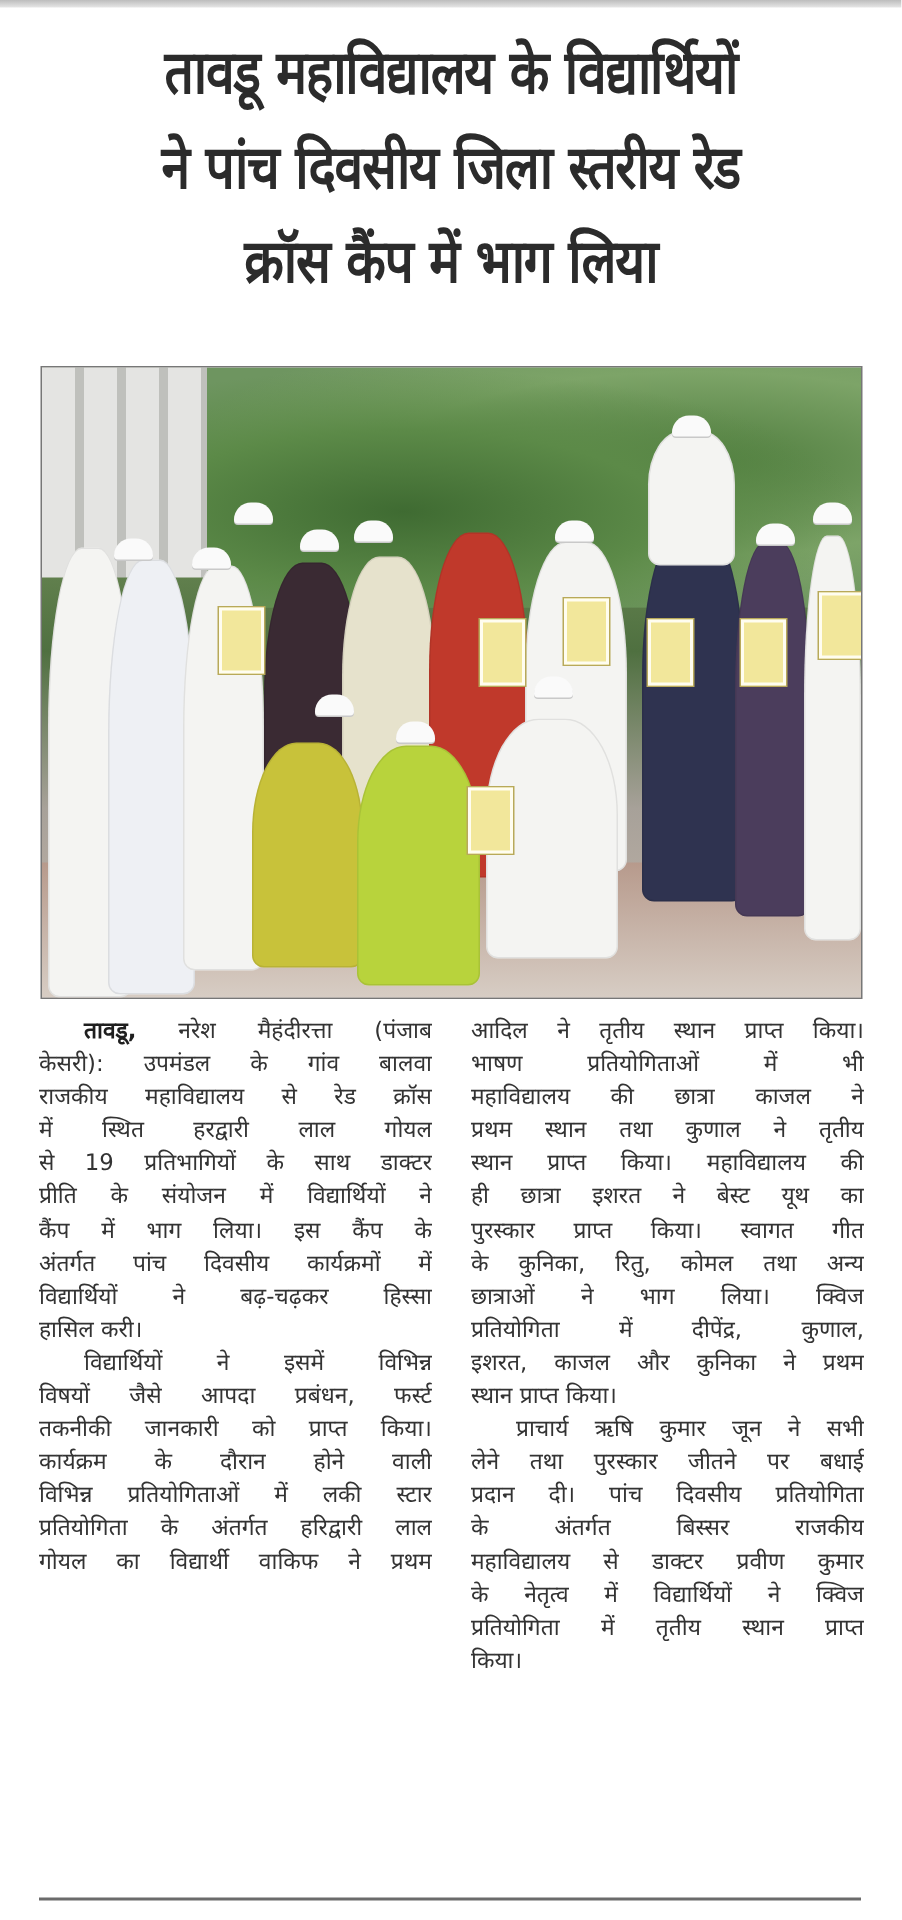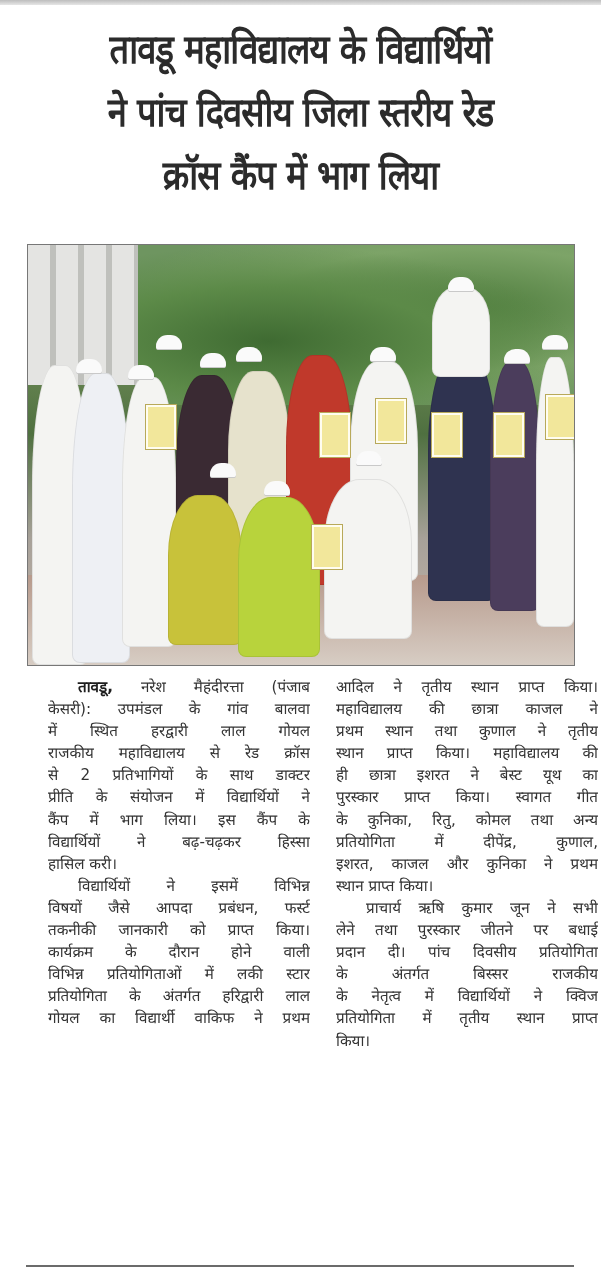--- a/index.html
+++ b/index.html
@@ -66,21 +66,20 @@
     position: absolute; left: 26px; top: 676px; width: 550px; height: 580px;
   }
   .col {
     position: absolute; top: 0; width: 262px;
     font-family: "DejaVu Sans", sans-serif;
     font-size: 15.2px;
     line-height: 22.1px;
     color: #333;
     text-align: justify;
     text-align-last: justify;
-    margin-left: 22px;
   }
   .col.left { left: 0; }
   .col.right { left: 288px; }
   .col .l { display: block; white-space: nowrap; overflow: hidden; }
   .col .l.last { text-align-last: left; }
   .col .indent { padding-left: 30px; }
   .dateline { font-weight: bold; color: #1e1e1e; }
   .col-divider {
     position: absolute; left: 275px; top: 4px; width: 1px; height: 560px; background: transparent;
   }
@@ -139,52 +138,56 @@
   <div class="plaque" style="left:404px;top:168px;"></div>
   <div class="plaque" style="left:466px;top:168px;"></div>
   <div class="plaque" style="left:518px;top:150px;"></div>
   <div class="plaque" style="left:284px;top:280px;"></div>
 </div>
 
 <div class="article">
   <div class="col left">
     <span class="l indent"><span class="dateline">तावडू,</span> <span>नरेश मैहंदीरत्ता (पंजाब</span></span>
     <span class="l">केसरी): उपमंडल के गांव बालवा</span>
+    <span class="l">राजकीय महाविद्यालय से रेड क्रॉस</span>
     <span class="l">में स्थित हरद्वारी लाल गोयल</span>
-    <span class="l">राजकीय महाविद्यालय से रेड क्रॉस</span>
-    <span class="l">से 2 प्रतिभागियों के साथ डाक्टर</span>
+    <span class="l">से 19 प्रतिभागियों के साथ डाक्टर</span>
     <span class="l">प्रीति के संयोजन में विद्यार्थियों ने</span>
     <span class="l">कैंप में भाग लिया। इस कैंप के</span>
+    <span class="l">अंतर्गत पांच दिवसीय कार्यक्रमों में</span>
     <span class="l">विद्यार्थियों ने बढ़-चढ़कर हिस्सा</span>
     <span class="l last">हासिल करी।</span>
     <span class="l indent">विद्यार्थियों ने इसमें विभिन्न</span>
     <span class="l">विषयों जैसे आपदा प्रबंधन, फर्स्ट</span>
     <span class="l">तकनीकी जानकारी को प्राप्त किया।</span>
     <span class="l">कार्यक्रम के दौरान होने वाली</span>
     <span class="l">विभिन्न प्रतियोगिताओं में लकी स्टार</span>
     <span class="l">प्रतियोगिता के अंतर्गत हरिद्वारी लाल</span>
     <span class="l">गोयल का विद्यार्थी वाकिफ ने प्रथम</span>
   </div>
 
   <div class="col-divider"></div>
 
   <div class="col right">
     <span class="l">आदिल ने तृतीय स्थान प्राप्त किया।</span>
+    <span class="l">भाषण प्रतियोगिताओं में भी</span>
     <span class="l">महाविद्यालय की छात्रा काजल ने</span>
     <span class="l">प्रथम स्थान तथा कुणाल ने तृतीय</span>
     <span class="l">स्थान प्राप्त किया। महाविद्यालय की</span>
     <span class="l">ही छात्रा इशरत ने बेस्ट यूथ का</span>
     <span class="l">पुरस्कार प्राप्त किया। स्वागत गीत</span>
     <span class="l">के कुनिका, रितु, कोमल तथा अन्य</span>
+    <span class="l">छात्राओं ने भाग लिया। क्विज</span>
     <span class="l">प्रतियोगिता में दीपेंद्र, कुणाल,</span>
     <span class="l">इशरत, काजल और कुनिका ने प्रथम</span>
     <span class="l last">स्थान प्राप्त किया।</span>
     <span class="l indent">प्राचार्य ऋषि कुमार जून ने सभी</span>
     <span class="l">लेने तथा पुरस्कार जीतने पर बधाई</span>
     <span class="l">प्रदान दी। पांच दिवसीय प्रतियोगिता</span>
     <span class="l">के अंतर्गत बिस्सर राजकीय</span>
+    <span class="l">महाविद्यालय से डाक्टर प्रवीण कुमार</span>
     <span class="l">के नेतृत्व में विद्यार्थियों ने क्विज</span>
     <span class="l">प्रतियोगिता में तृतीय स्थान प्राप्त</span>
     <span class="l last">किया।</span>
   </div>
 </div>
 
 <div class="bottom-rule"></div>
 
 </body></html>

